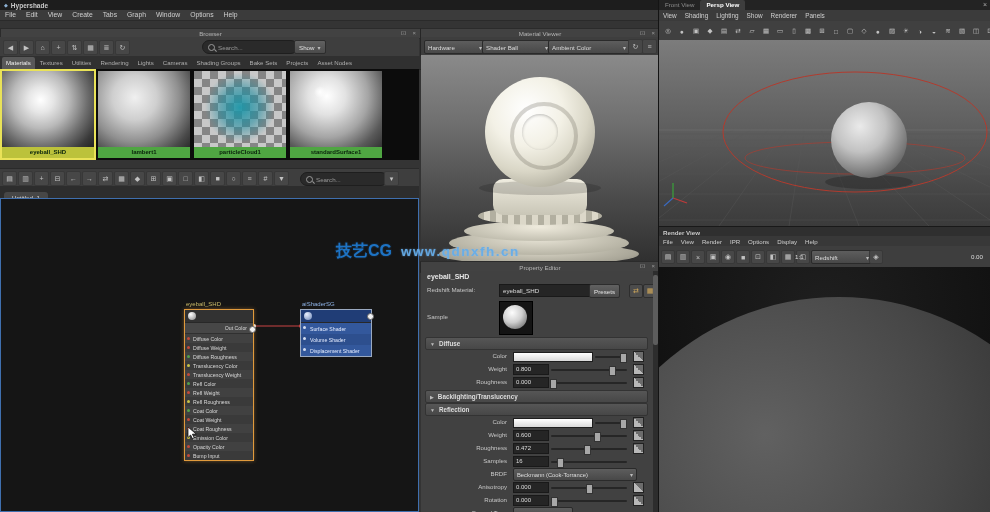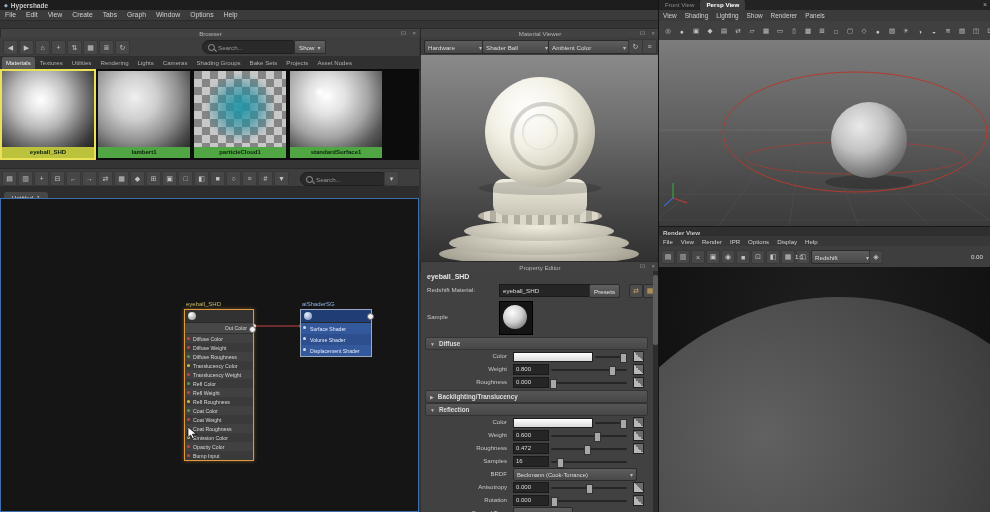--- a/index.html
+++ b/index.html
@@ -633,14 +633,18 @@
       </div>
       <span class="ticon abs" style="left:210px;top:4px;width:12px;height:12px;">◈</span>
       <span class="status abs" style="right:8px;top:7px;">0.00</span>
     </div>
 
     <div class="rvcanvas" style="left:0;top:267px;width:332px;height:245px;">
       <div class="rvsphere"></div>
     </div>
   </section>
 
+  <div class="wm">
+    <span class="wm-brand">技艺CG</span>
+    <span class="wm-url">www.qdnxfh.cn</span>
+  </div>
 
 </div>
 
 </body></html>

